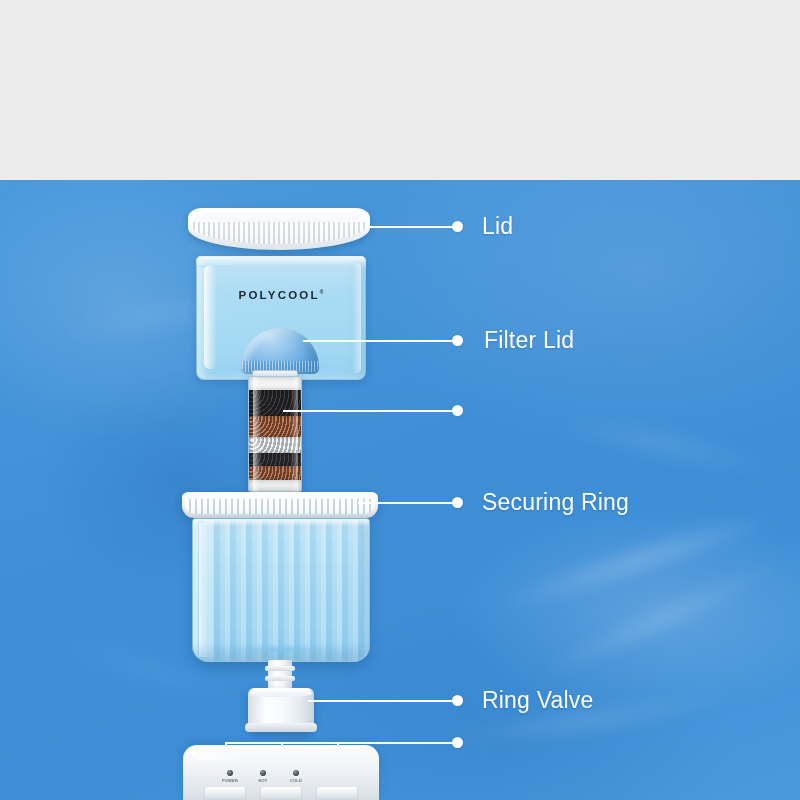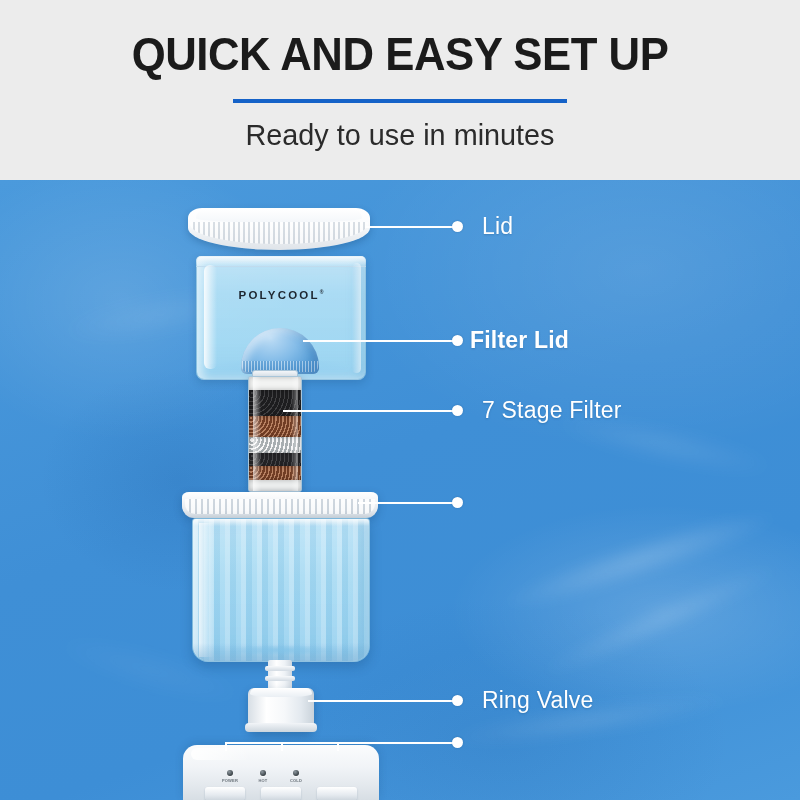--- a/index.html
+++ b/index.html
@@ -317,25 +317,20 @@
     text-shadow:0 1px 2px rgba(15,60,105,.25);
   }
   
   .bracket{position:absolute;border-color:#ffffff;border-style:solid;}
 </style>
 </head>
 <body>
 
 <div class="page">
 
-  <div class="header">
-    <div class="header-title">QUICK AND EASY SET UP</div>
-    <div class="header-rule"></div>
-    <div class="header-subtitle">Ready to use in minutes</div>
-  </div>
 
   <div class="stage">
     <div class="caustic c1"></div>
     <div class="caustic c2"></div>
     <div class="caustic c3"></div>
     <div class="caustic c4"></div>
     <div class="caustic c5"></div>
     <div class="caustic c6"></div>
 
     <div class="product">
@@ -406,28 +401,28 @@
         <div class="tap" style="left:78px;"></div>
         <div class="tap" style="left:134px;"></div>
       </div>
 
       <div class="callout-line" style="left:365px;top:46px;width:95px;"></div>
       <div class="callout-dot" style="left:452px;top:41px;"></div>
       <div class="callout-label" style="left:482px;top:33px;">Lid</div>
 
       <div class="callout-line" style="left:303px;top:160px;width:157px;"></div>
       <div class="callout-dot" style="left:452px;top:155px;"></div>
-      <div class="callout-label" style="left:470px;top:147px;font-weight:bold;">Filter Lid</div>
+      <div class="callout-label" style="left:484px;top:147px;">Filter Lid</div>
 
       <div class="callout-line" style="left:283px;top:230px;width:177px;"></div>
       <div class="callout-dot" style="left:452px;top:225px;"></div>
-      <div class="callout-label" style="left:482px;top:217px;">7 Stage Filter</div>
 
       <div class="callout-line" style="left:358px;top:322px;width:102px;"></div>
       <div class="callout-dot" style="left:452px;top:317px;"></div>
+      <div class="callout-label" style="left:482px;top:309px;">Securing Ring</div>
 
       <div class="callout-line" style="left:308px;top:520px;width:152px;"></div>
       <div class="callout-dot" style="left:452px;top:515px;"></div>
       <div class="callout-label" style="left:482px;top:507px;">Ring Valve</div>
 
       <div class="bracket" style="left:225px;top:562px;width:112px;height:8px;border-width:2px 0 0 0;"></div>
       <div class="bracket" style="left:225px;top:562px;width:0;height:9px;border-width:0 0 0 2px;"></div>
       <div class="bracket" style="left:281px;top:562px;width:0;height:9px;border-width:0 0 0 2px;"></div>
       <div class="bracket" style="left:337px;top:562px;width:0;height:9px;border-width:0 0 0 2px;"></div>
       <div class="callout-line" style="left:335px;top:562px;width:125px;"></div>

